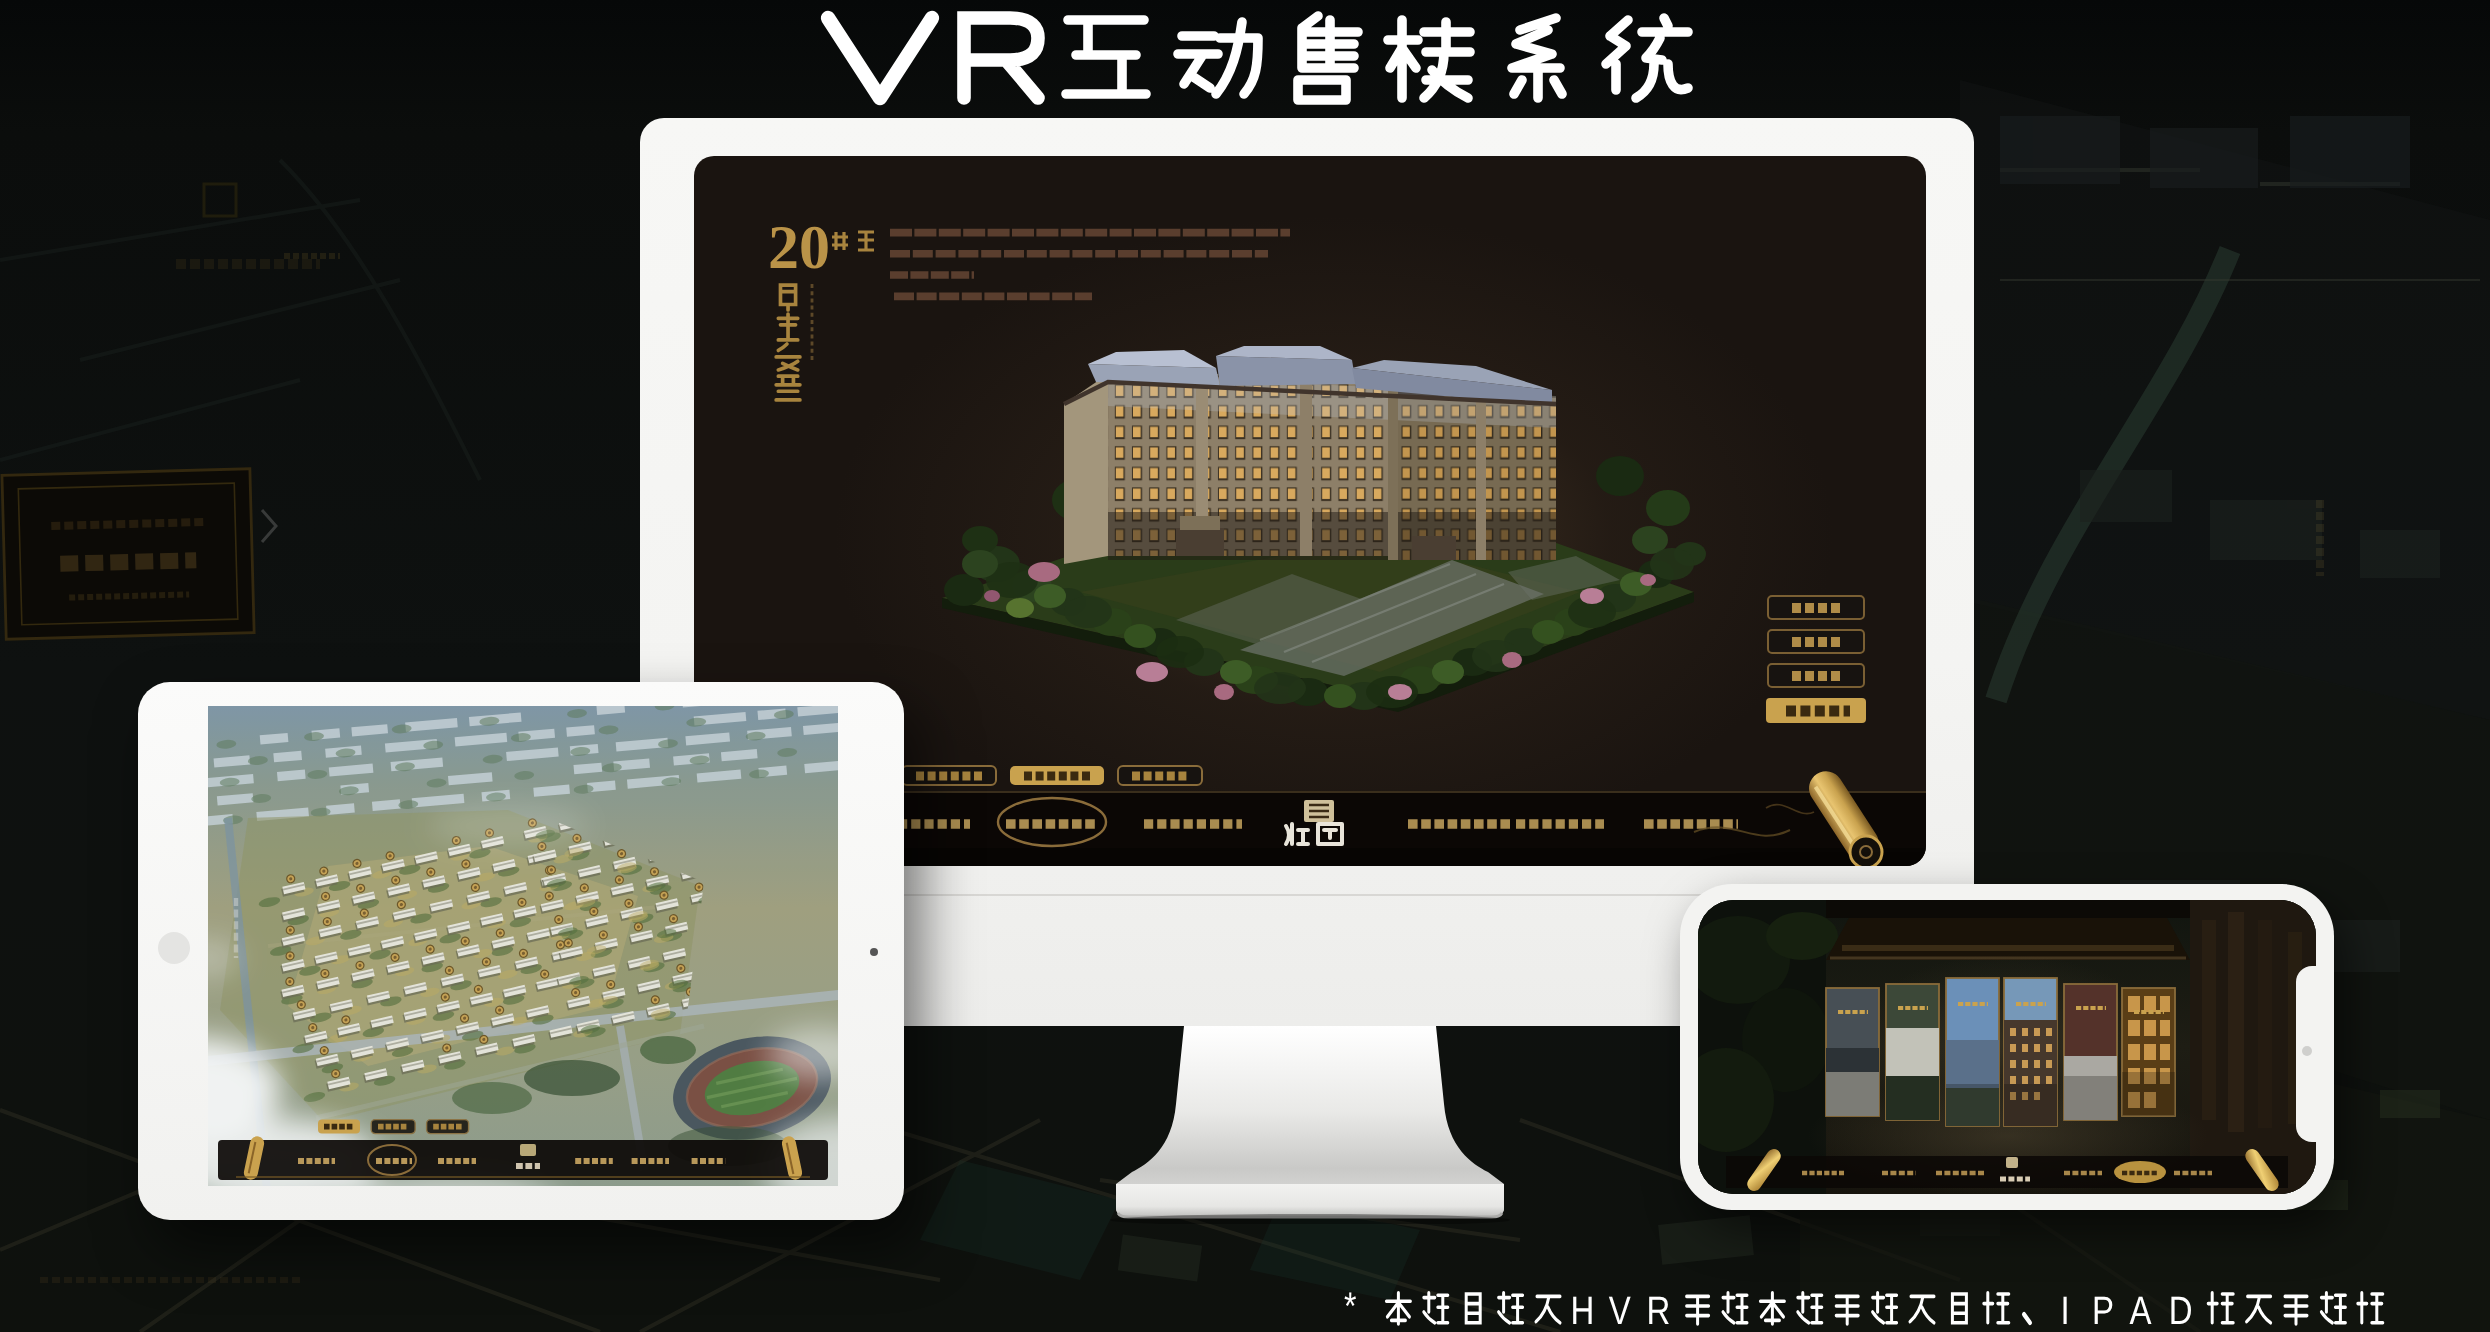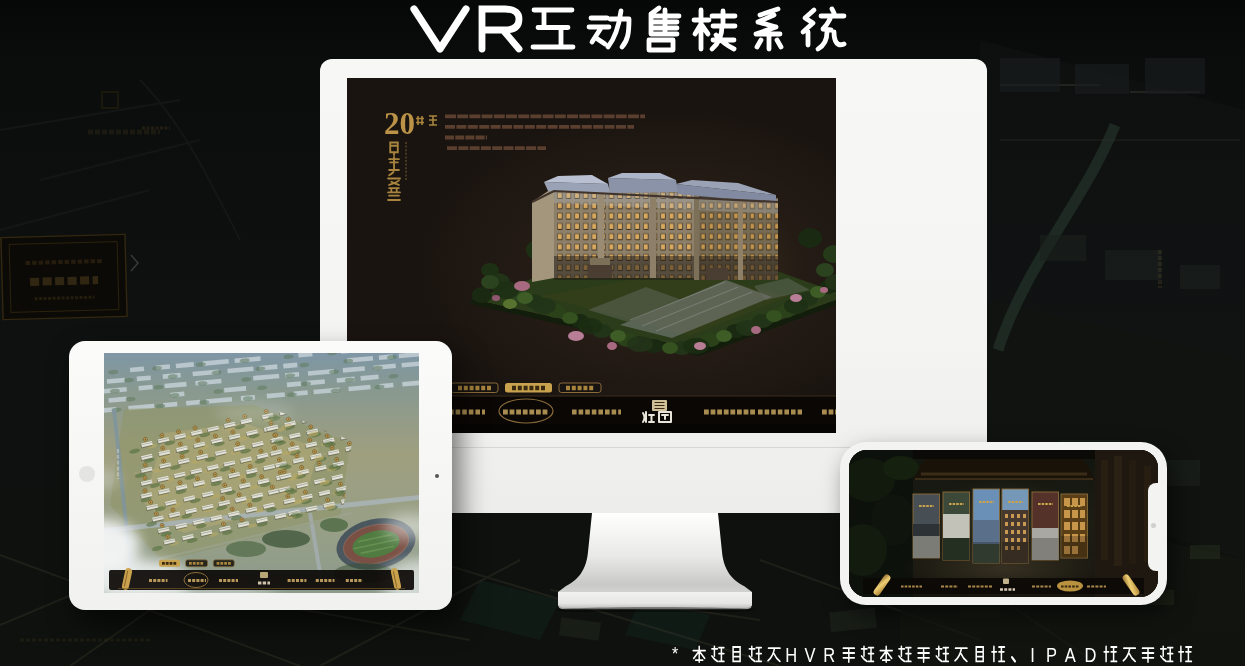--- a/index.html
+++ b/index.html
@@ -1,21 +1,21 @@
 <!DOCTYPE html>
 <html><head>
 <meta charset="utf-8">
 <style>
 html,body{margin:0;padding:0}
 body{width:1245px;height:666px;position:relative;overflow:hidden;background:#0c0f0d;font-family:"Liberation Sans",sans-serif}
 .abs{position:absolute}
 #bgsvg{position:absolute;left:0;top:0;z-index:0}
 
 #mbody{position:absolute;left:320px;top:59px;width:667px;height:454px;background:linear-gradient(180deg,#f7f7f5 0%,#f4f4f2 60%,#ededeb 100%);border-radius:12px 12px 6px 6px;z-index:2}
-#mscreen{position:absolute;left:27px;top:19px;width:489px;height:355px;background:#1a1410;overflow:hidden;border-radius:0}
+#mscreen{position:absolute;left:27px;top:19px;width:616px;height:355px;background:#1a1410;overflow:hidden;border-radius:10px}
 #chinline{position:absolute;left:0;top:388px;width:667px;height:1px;background:#d8d7d4}
 
 #mglow{position:absolute;left:70px;top:30px;width:500px;height:320px;background:radial-gradient(closest-side,rgba(92,72,48,0.65),rgba(56,42,30,0.32) 55%,rgba(0,0,0,0) 100%)}
 
 #tablet{position:absolute;left:69px;top:341px;width:383px;height:269px;background:linear-gradient(180deg,#fbfbfa,#f1f1ef);border-radius:16px;z-index:4;box-shadow:8px 14px 28px rgba(0,0,0,0.55)}
 #tscreen{position:absolute;left:35px;top:12px;width:315px;height:240px;background:#222;overflow:hidden}
 #thome{position:absolute;left:10px;top:125px;width:16px;height:16px;border-radius:50%;background:#e4e4e2}
 #tcam{position:absolute;right:13px;top:133px;width:4px;height:4px;border-radius:50%;background:#555}
 
 #phone{position:absolute;left:840px;top:442px;width:327px;height:163px;border-radius:26px;z-index:5;box-shadow:6px 10px 22px rgba(0,0,0,0.5);background:#f3f3f1}

